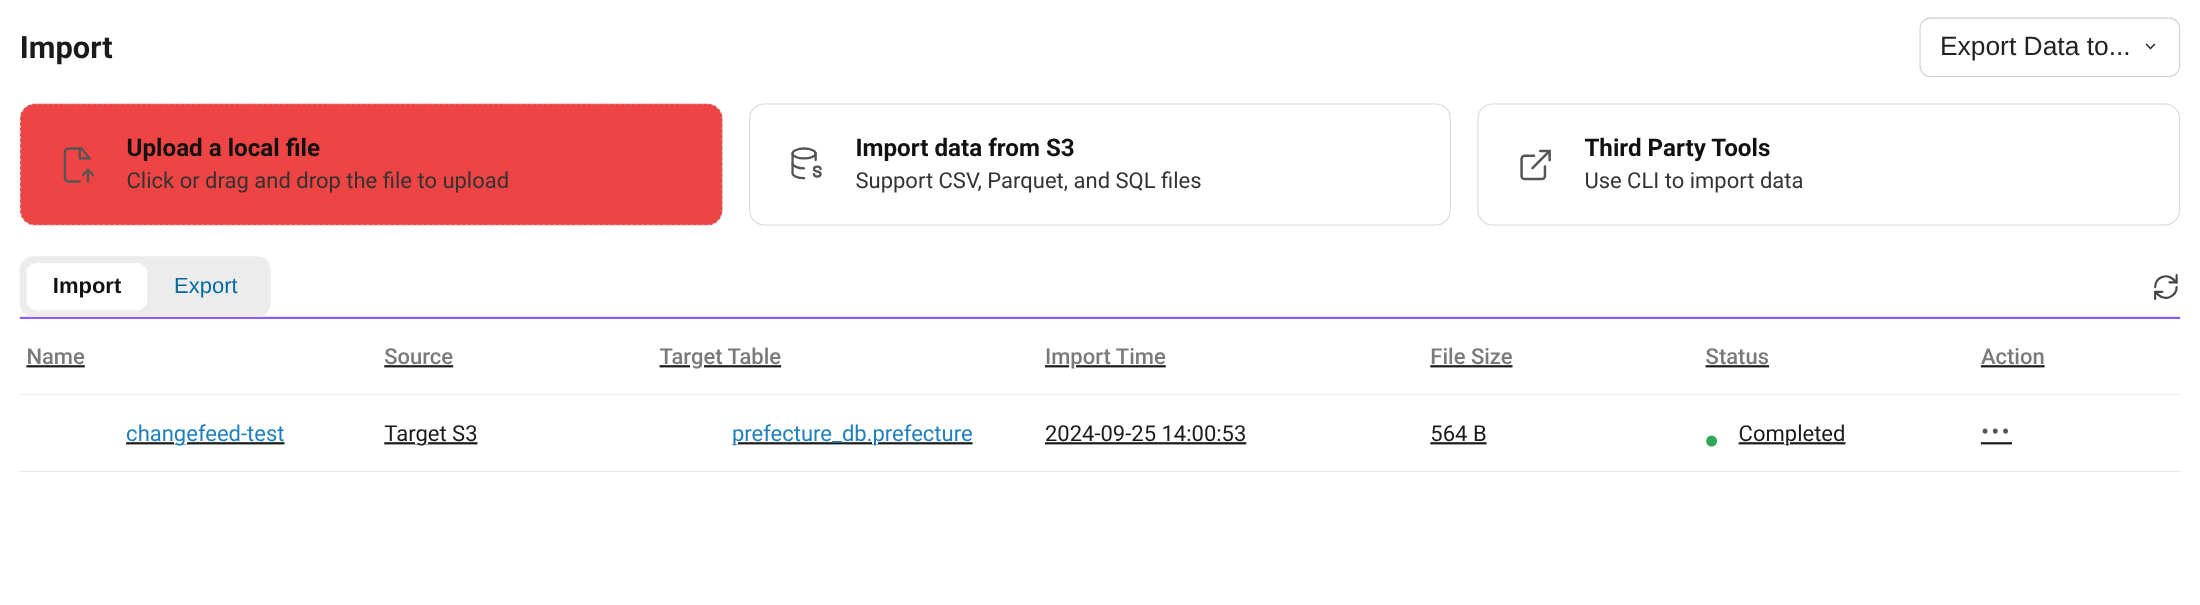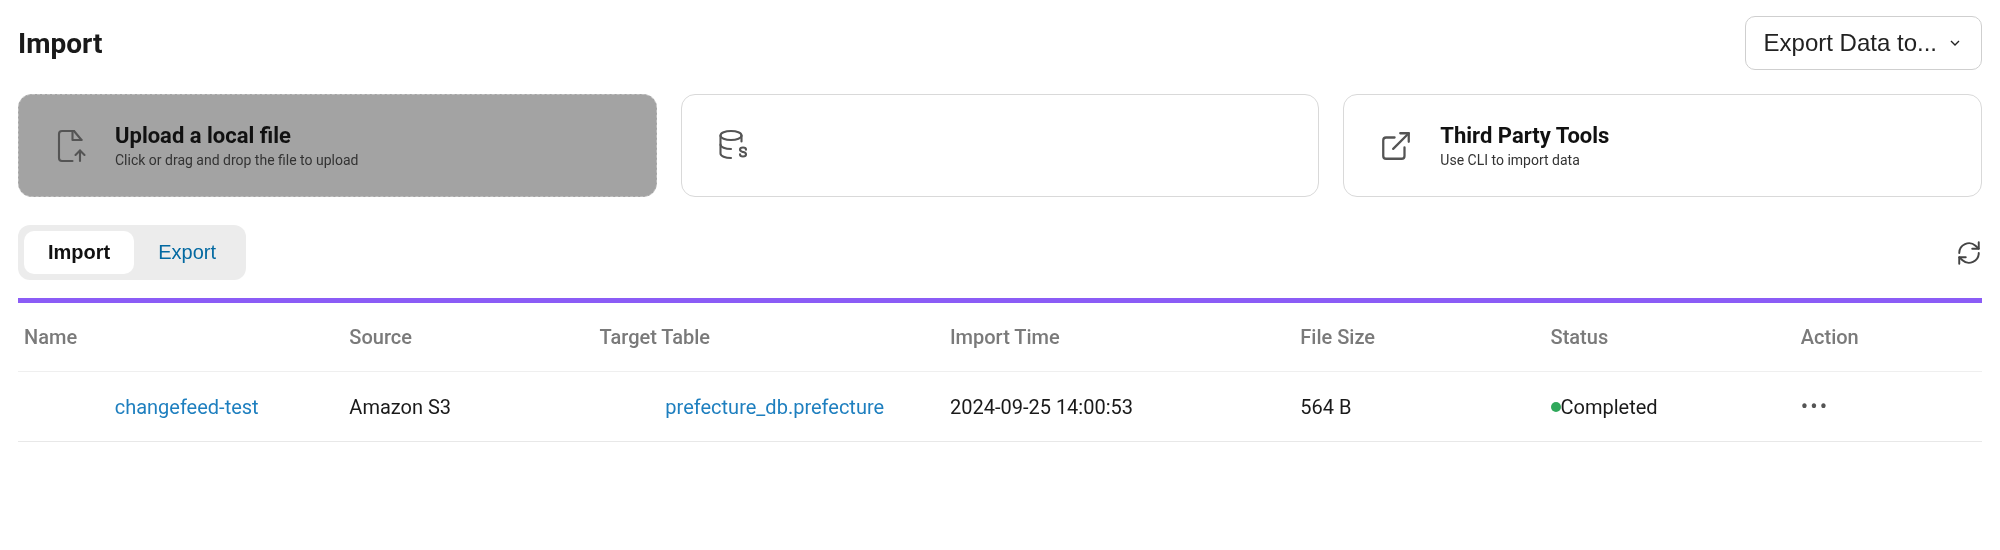--- a/index.html
+++ b/index.html
@@ -44,35 +44,35 @@
       border: 1px solid #d9d9d9;
       border-radius: 14px;
       padding: 28px 32px;
       display: flex;
       align-items: center;
       gap: 24px;
       cursor: pointer;
     }
     .card.dashed {
       border: 1.5px dashed #bfbfbf;
-      background: #a3a3a3;
+      background: #ef4444;
     }
     .card-icon {
       width: 40px;
       height: 40px;
       flex-shrink: 0;
       color: #545454;
       display: flex;
       align-items: center;
       justify-content: center;
     }
     .card-text { display: flex; flex-direction: column; gap: 4px; }
     .card-title { font-size: 22px; font-weight: 700; color: #111; }
     .card-sub {
-      font-size: 14px;
+      font-size: 20px;
       color: #333;
       font-weight: 400;
     }
 
     .tabs-row {
       display: flex;
       align-items: center;
       justify-content: space-between;
       margin-bottom: 0;
     }
@@ -99,39 +99,39 @@
     }
     .refresh-icon {
       width: 26px;
       height: 26px;
       cursor: pointer;
       color: #444;
     }
 
     .table {
       width: 100%;
-      margin-top: 18px;
-      border-top: 5px solid #8b5cf6;
+      border-top: 2px solid #8b5cf6;
       border-bottom: 1px solid #e8e8e8;
+      text-decoration: underline;
     }
     .row {
       display: grid;
       grid-template-columns: 1.3fr 1fr 1.4fr 1.4fr 1fr 1fr 0.7fr;
       align-items: center;
       padding: 22px 6px;
       border-bottom: 1px solid #efefef;
       font-size: 20px;
     }
     .row.header {
       color: #7a7a7a;
       font-weight: 500;
     }
     .row:last-child { border-bottom: none; }
     .link { color: #1e7fbf; cursor: pointer; text-align: center; }
-    .status-cell { display: flex; align-items: center; gap: 0; }
+    .status-cell { display: flex; align-items: flex-end; gap: 20px; }
     .status-dot {
       width: 10px;
       height: 10px;
       border-radius: 50%;
       background: #2fa85b;
       display: inline-block;
     }
     .action-cell { color: #555; font-size: 22px; letter-spacing: 2px; cursor: pointer; }
   </style>
 </head>
@@ -169,20 +169,24 @@
   <div class="card">
     <span class="card-icon">
       <svg width="36" height="36" viewBox="0 0 24 24" fill="none" stroke="currentColor" stroke-width="1.4" stroke-linecap="round" stroke-linejoin="round">
         <ellipse cx="10" cy="5" rx="7" ry="3"></ellipse>
         <path d="M3 5v6c0 1.66 3.13 3 7 3"></path>
         <path d="M17 5v4"></path>
         <path d="M3 11v6c0 1.66 3.13 3 7 3"></path>
         <path d="M20 14.5c0-1-0.9-1.5-2-1.5s-2 .5-2 1.5 1 1.2 2 1.5 2 .5 2 1.5-0.9 1.5-2 1.5-2-.5-2-1.5"></path>
       </svg>
     </span>
+    <div class="card-text">
+      <div class="card-title">Import data from S3</div>
+      <div class="card-sub">Support CSV, Parquet, and SQL files</div>
+    </div>
   </div>
 
   <div class="card">
     <span class="card-icon">
       <svg width="34" height="34" viewBox="0 0 24 24" fill="none" stroke="currentColor" stroke-width="1.6" stroke-linecap="round" stroke-linejoin="round">
         <path d="M18 13v6a2 2 0 0 1-2 2H5a2 2 0 0 1-2-2V8a2 2 0 0 1 2-2h6"></path>
         <polyline points="15 3 21 3 21 9"></polyline>
         <line x1="10" y1="14" x2="21" y2="3"></line>
       </svg>
     </span>
@@ -213,21 +217,21 @@
     <div>Name</div>
     <div>Source</div>
     <div>Target Table</div>
     <div>Import Time</div>
     <div>File Size</div>
     <div>Status</div>
     <div>Action</div>
   </div>
   <div class="row">
     <div class="link">changefeed-test</div>
-    <div>Amazon S3</div>
+    <div>Target S3</div>
     <div class="link">prefecture_db.prefecture</div>
     <div>2024-09-25 14:00:53</div>
     <div>564 B</div>
     <div class="status-cell">
       <span class="status-dot" style="background: rgb(47, 168, 91);"></span>
       <span>Completed</span>
     </div>
     <div class="action-cell">•••</div>
   </div>
 </div>

